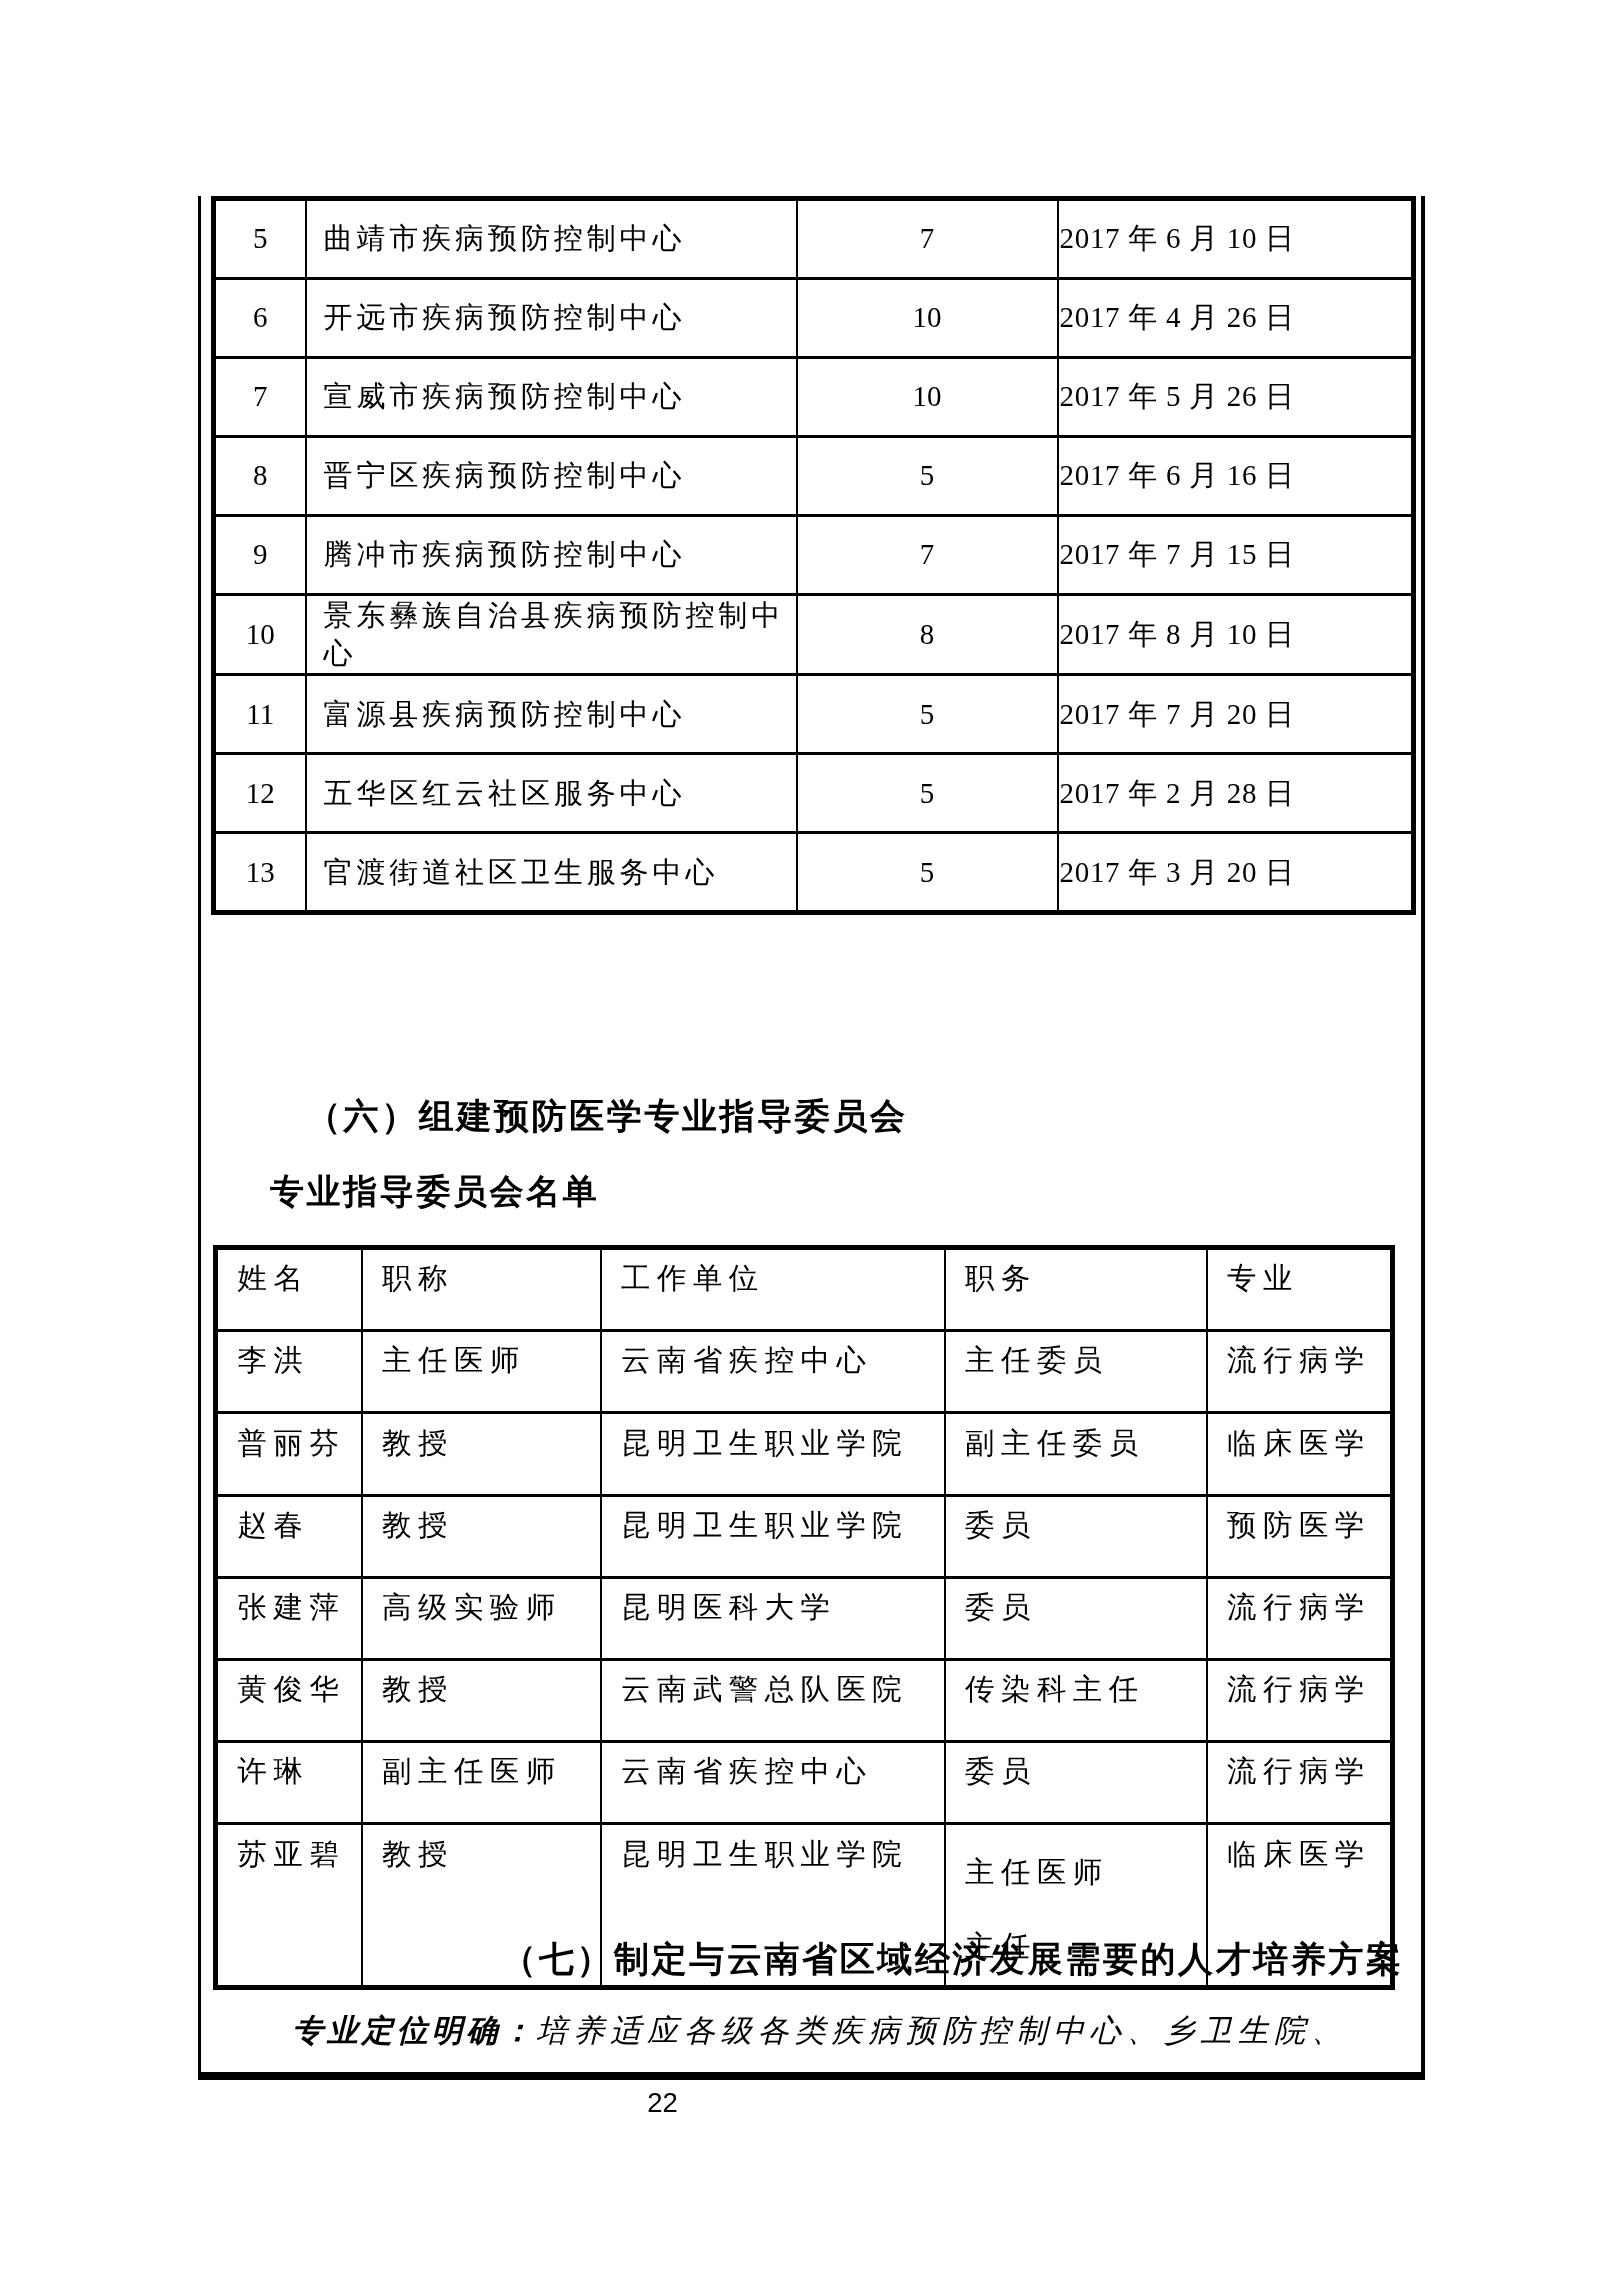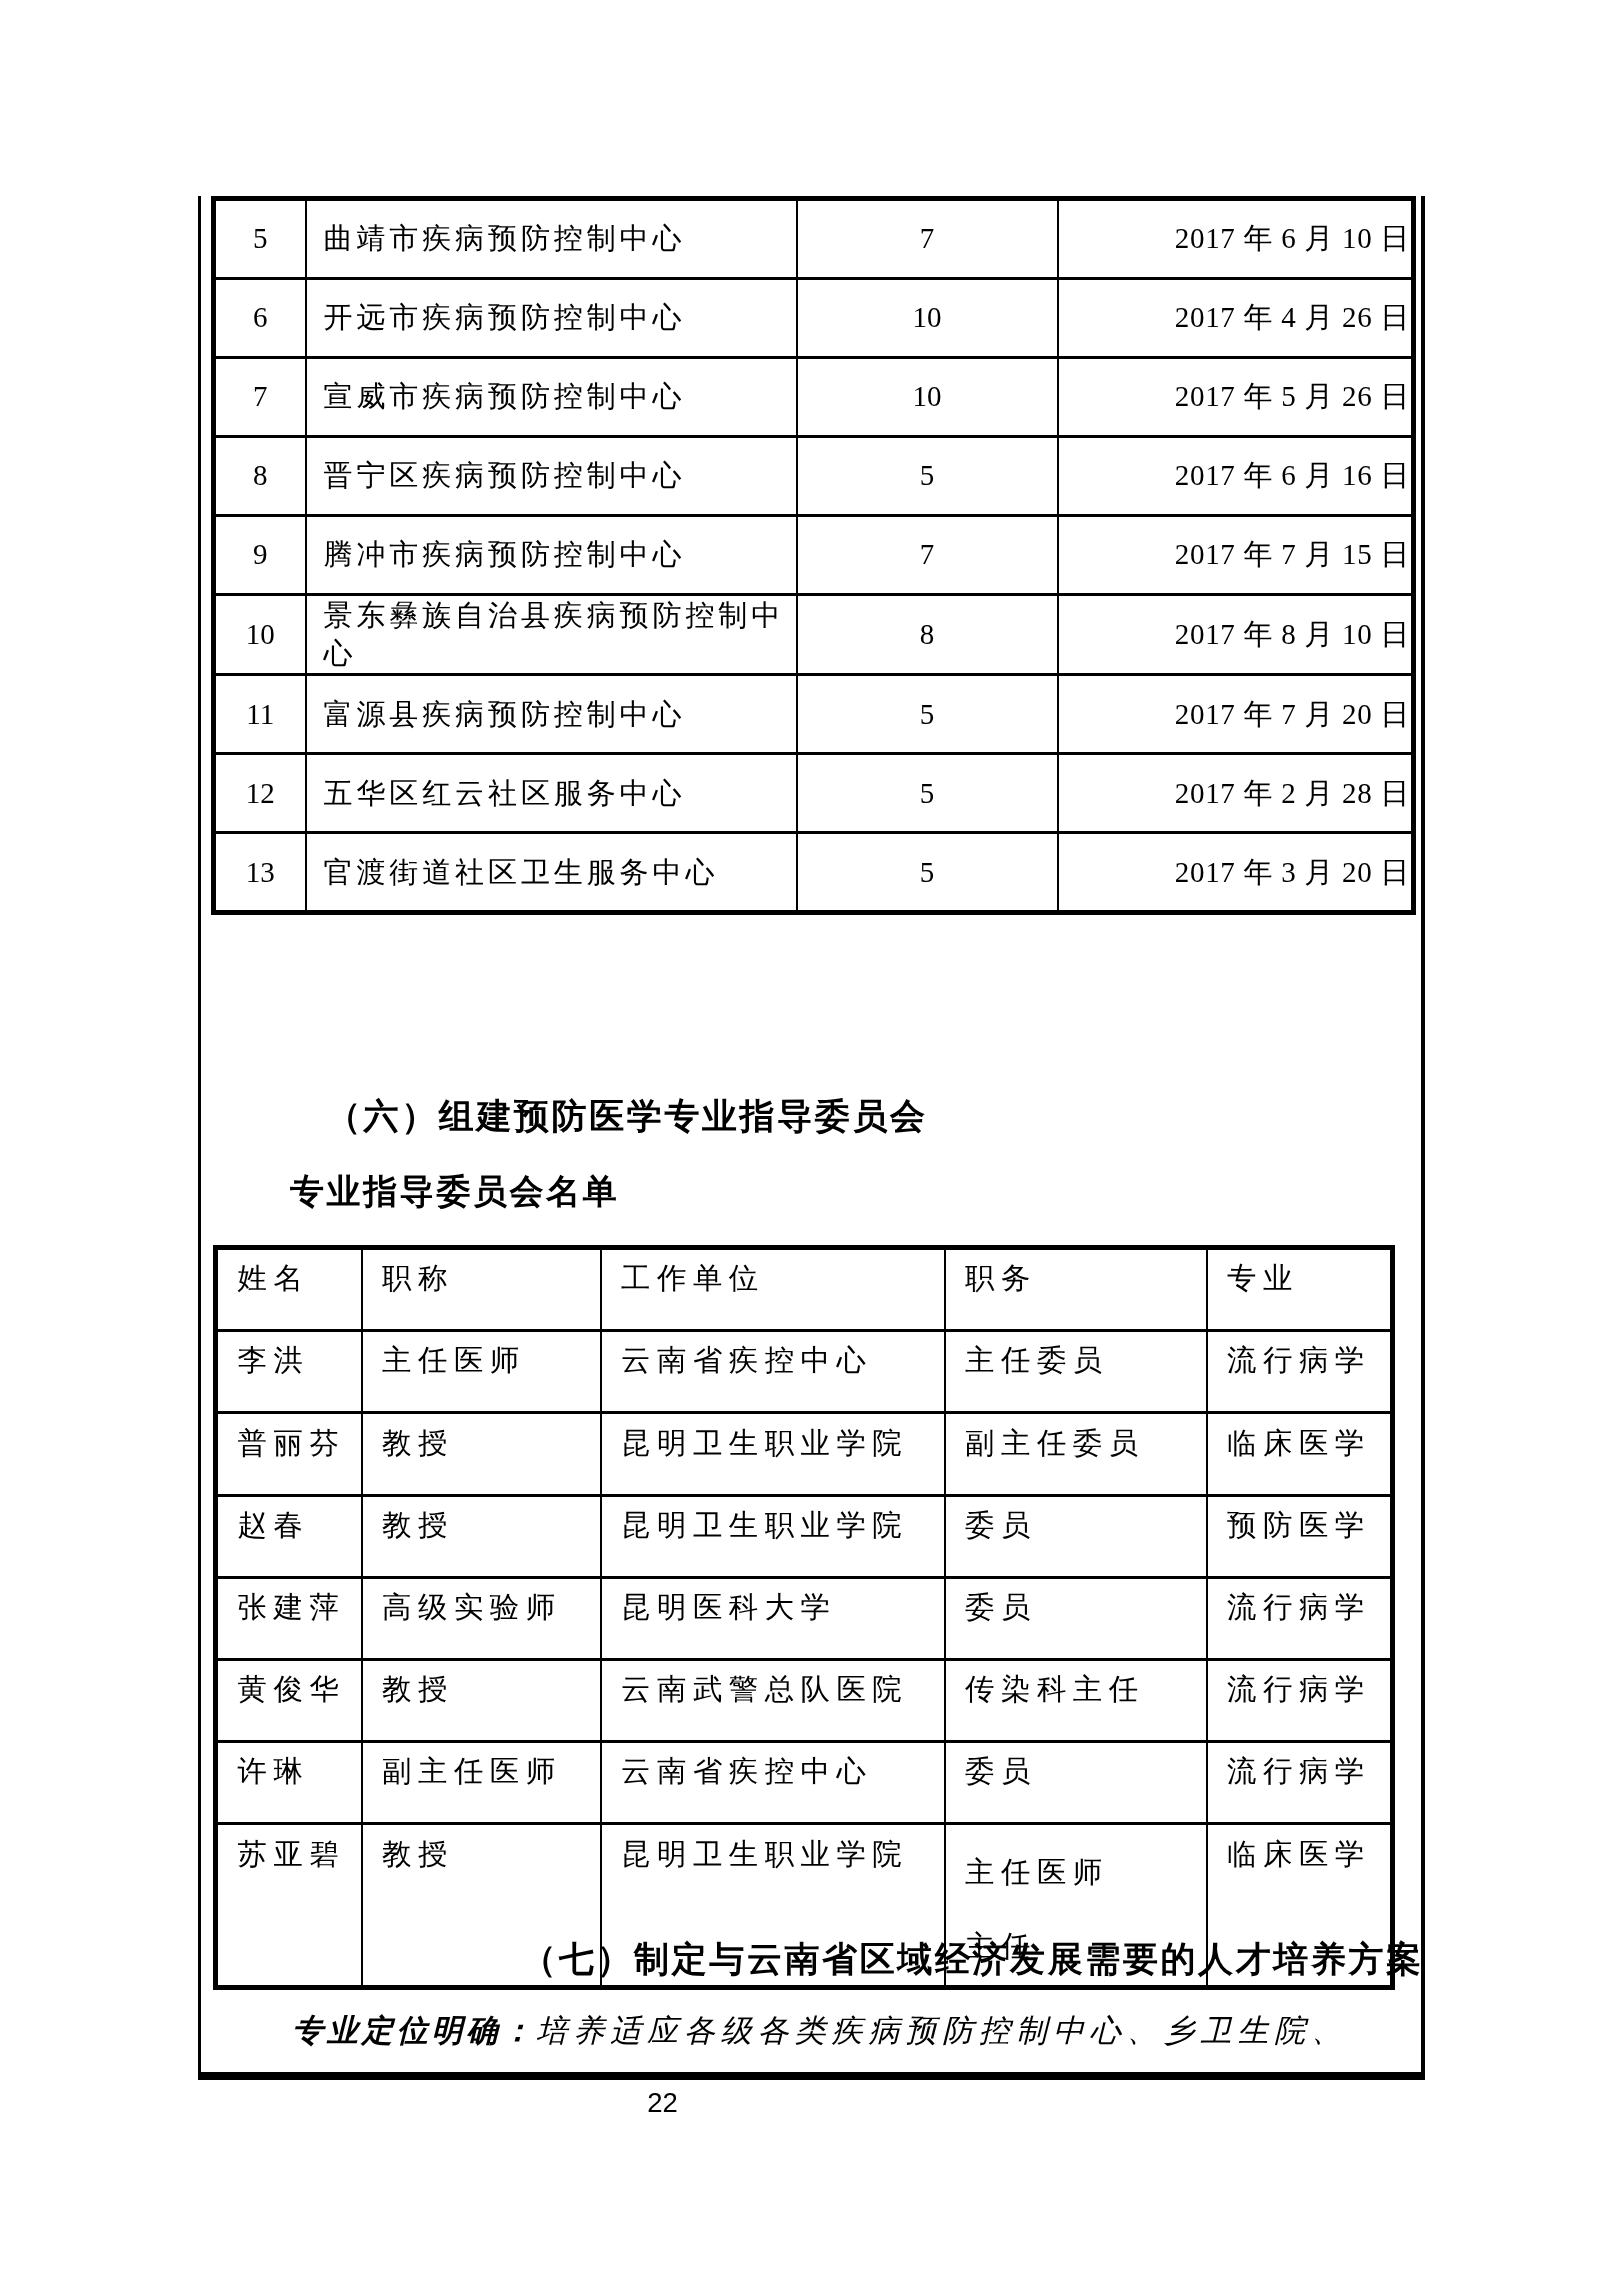--- a/index.html
+++ b/index.html
@@ -17,30 +17,30 @@
   .frame-bottom{position:absolute;left:198px;top:2072px;width:1227px;height:7.9px;background:#000;}
 
   table{border-collapse:collapse;table-layout:fixed;position:absolute;background:#fff;}
   table.t1{left:211px;top:196px;width:1200px;border:5.2px solid #000;}
   table.t2{left:213px;top:1245px;width:1176px;border:5.2px solid #000;}
   td{border:2.6px solid #000;border-top-width:3.9px;border-bottom-width:3.9px;
      font-size:29px;line-height:1.3;overflow:hidden;}
   .t1 td{vertical-align:middle;height:74px;}
   .t1 td.num,.t1 td.count{text-align:center;}
   .t1 td.org{text-align:left;padding-left:17px;padding-right:5.2px;letter-spacing:3.9px;white-space:pre-line;}
-  .t1 td.date{text-align:right;letter-spacing:0.7px;}
+  .t1 td.date{text-align:left;letter-spacing:0.7px;}
   .t2 td{vertical-align:top;height:69px;padding-top:9.2px;text-align:left;
          padding-left:19.6px;padding-right:3.9px;letter-spacing:6.5px;font-size:29.4px;white-space:pre-line;}
   .t2 tr.tall td{height:142px;}
   .t2 td.role-tall{line-height:2.55;}
 
   .heading{
     position:absolute;left:198px;width:1227px;
     font-family:"Liberation Sans","DejaVu Sans",sans-serif;
-    font-weight:bold;color:#000;margin-left:20px;
+    font-weight:bold;color:#000;
   }
   .h6{top:1093px;padding-left:108px;font-size:35px;letter-spacing:2.6px;}
   .hsub{top:1169px;padding-left:72px;font-size:34px;letter-spacing:2.6px;}
   .h7{top:1936px;padding-left:141px;font-size:35px;letter-spacing:2.6px;text-align:center;}
   .para{
     position:absolute;left:204px;top:2010px;width:1197px;
     padding-left:88px;font-size:31px;color:#000;letter-spacing:5.9px;
     font-family:"Liberation Serif","DejaVu Serif",serif;
     font-style:italic;
   }

